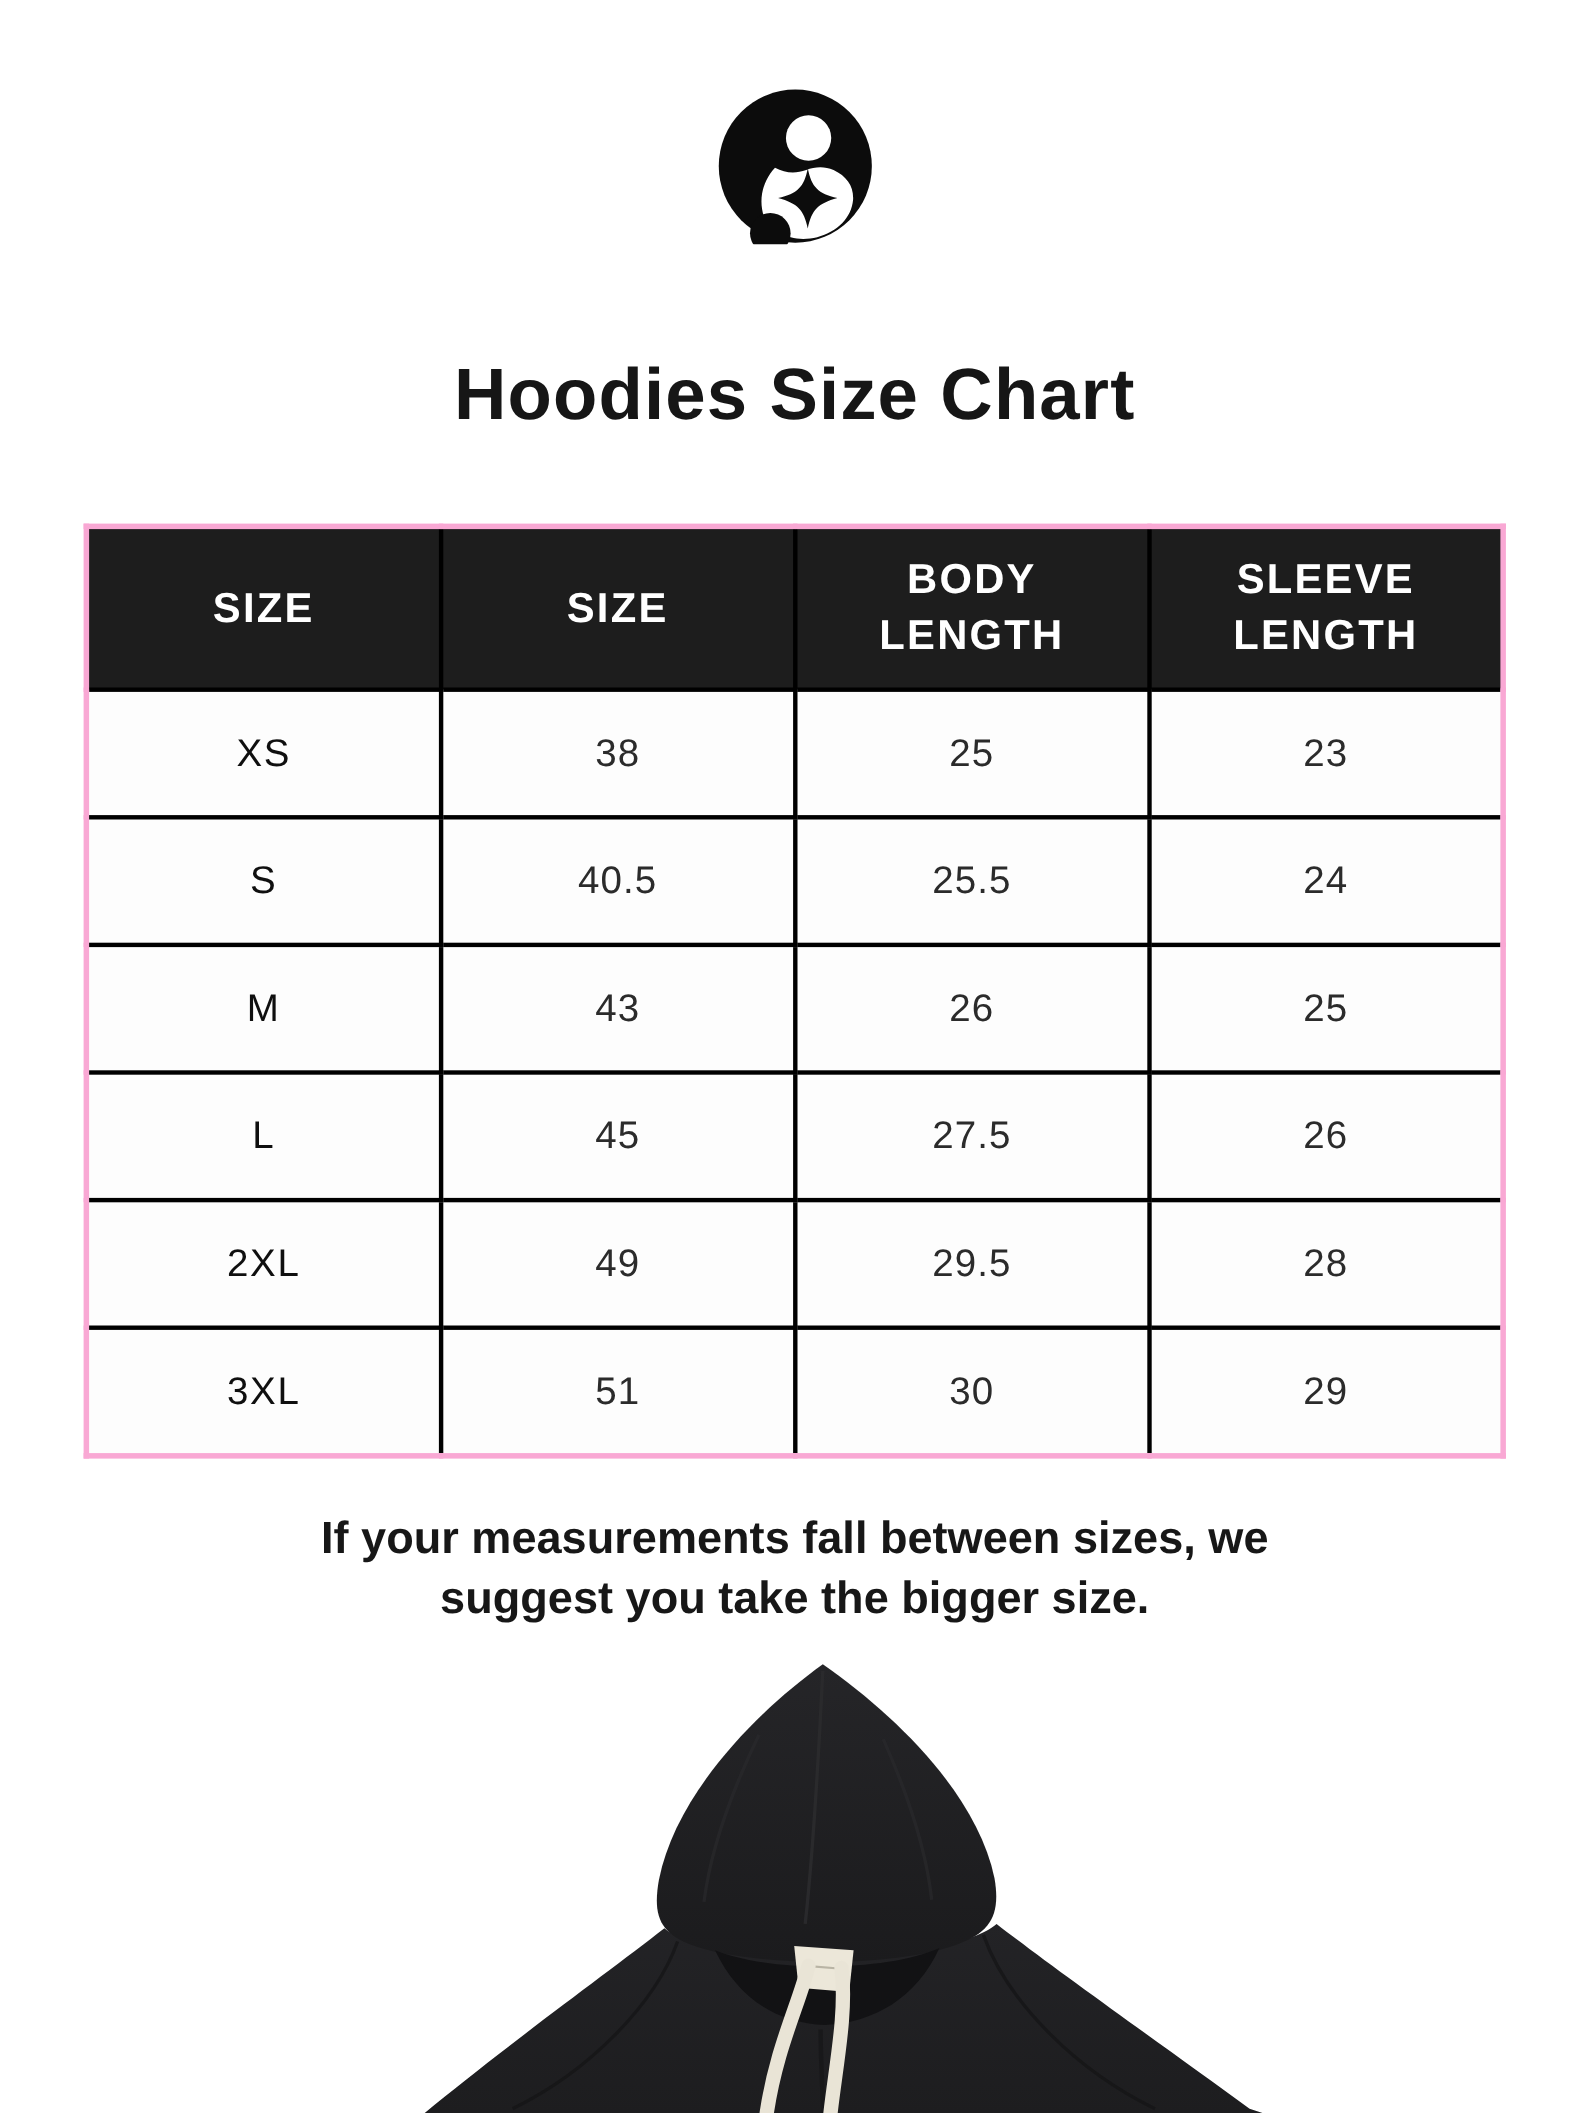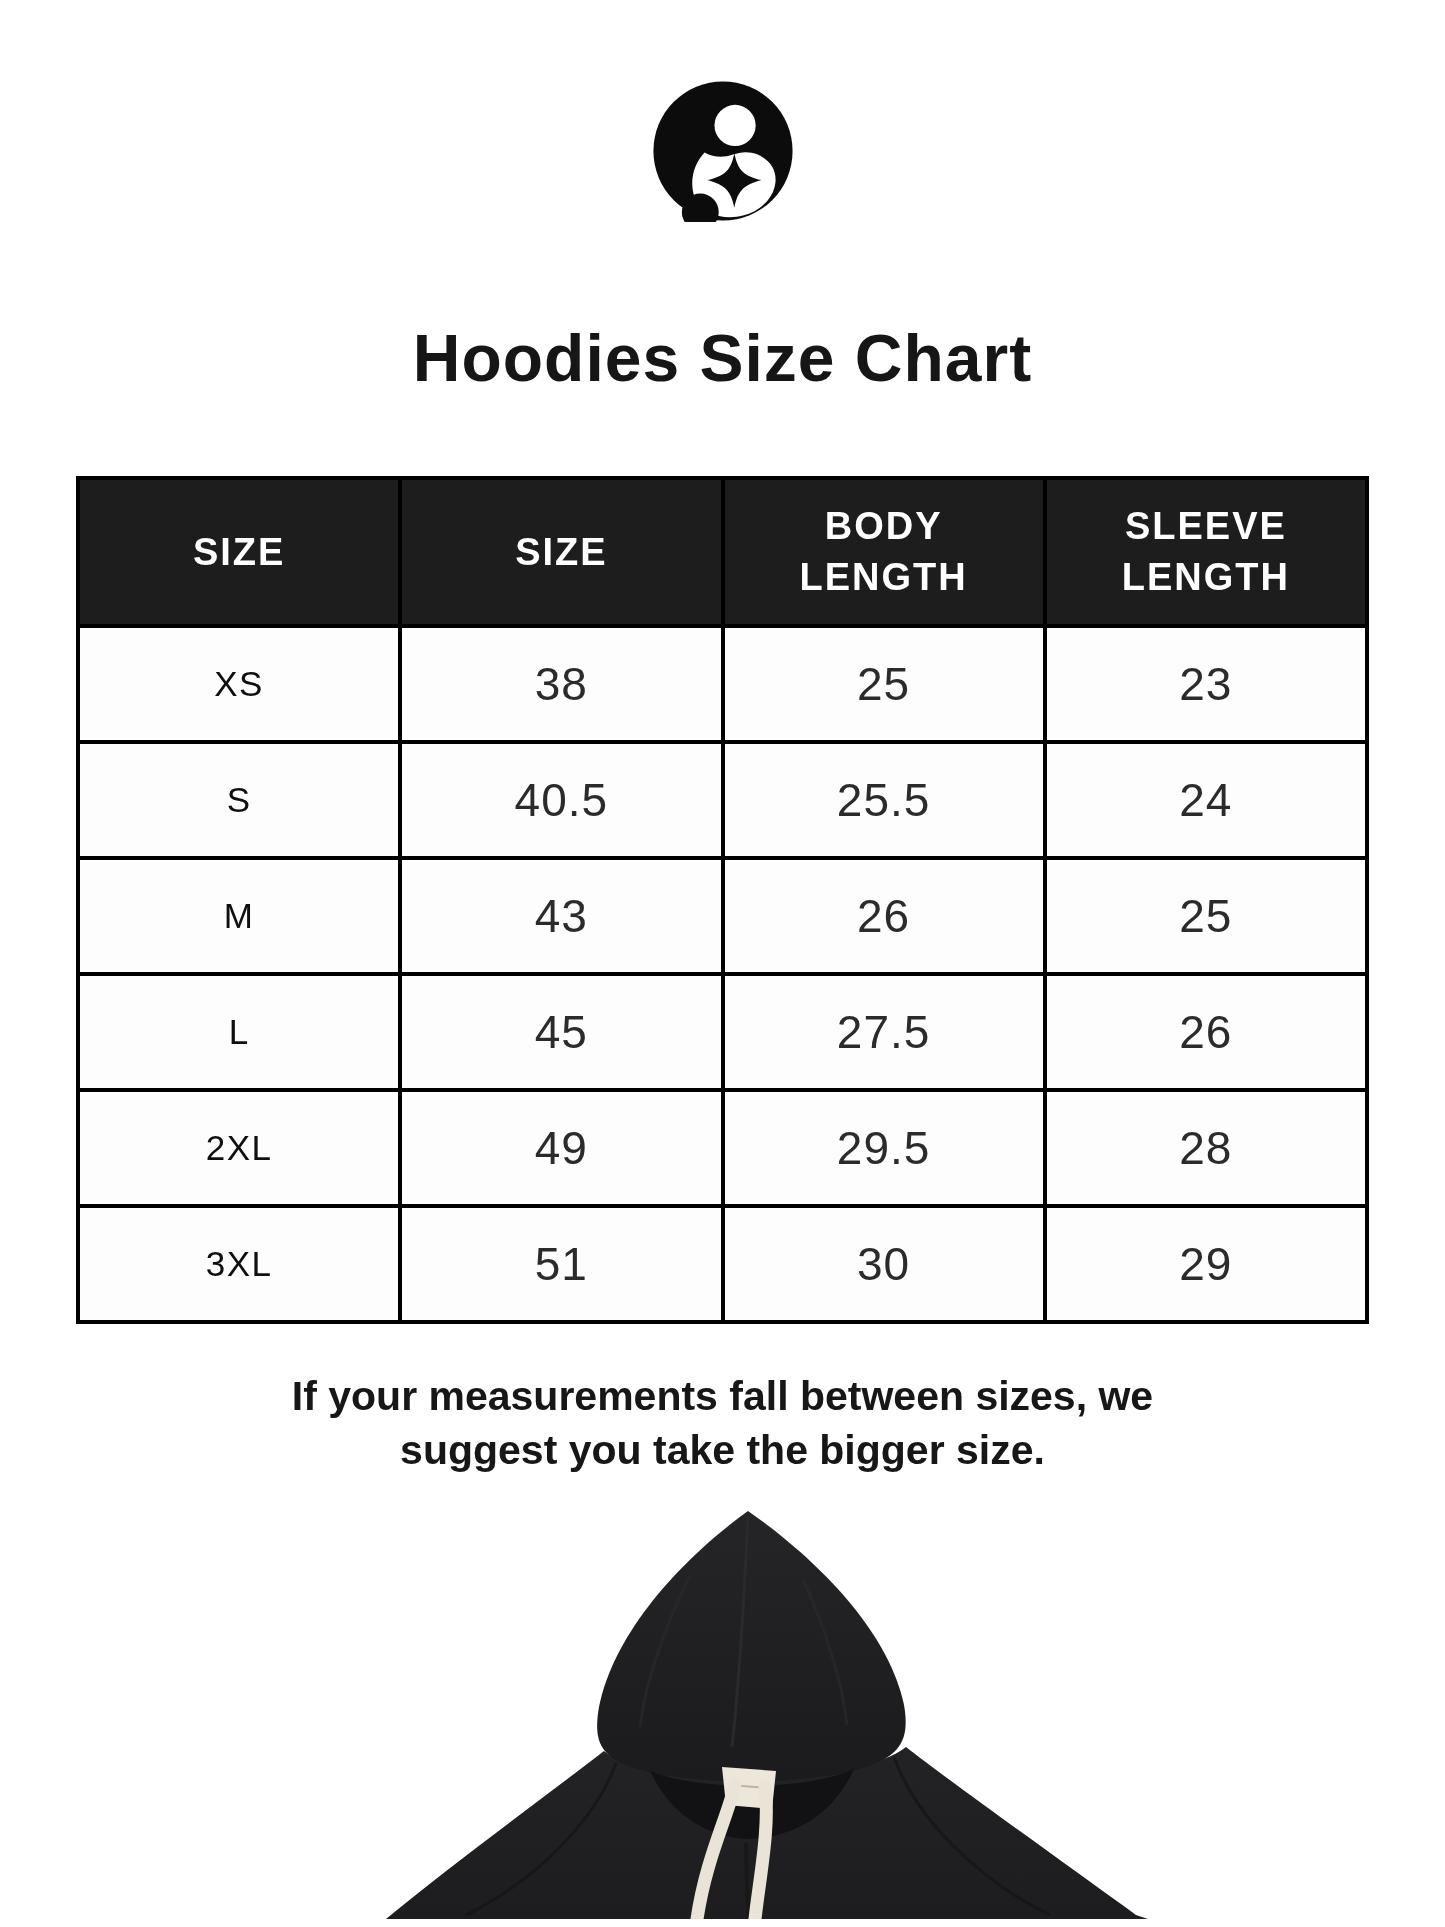--- a/index.html
+++ b/index.html
@@ -28,21 +28,21 @@
     color: #161616;
     letter-spacing: 1px;
     white-space: nowrap;
   }
 
   
   table.size-chart {
     width: 1293px;
     margin: 36px auto 0 auto;
     border-collapse: collapse;
-    border: 3px solid #f9a8d4;
+    border: 5px solid #f9a8d4;
     table-layout: fixed;
   }
   table.size-chart th {
     height: 144px;
     background: #1d1d1d;
     color: #ffffff;
     font-size: 38px;
     font-weight: bold;
     letter-spacing: 2px;
     line-height: 1.35;
@@ -50,21 +50,21 @@
     border: 4px solid #000;
     text-align: center;
     vertical-align: middle;
   }
   table.size-chart td {
     height: 110px;
     border: 4px solid #000;
     background: #fdfdfd;
     text-align: center;
     vertical-align: middle;
-    font-size: 46px;
+    font-size: 35px;
     font-weight: normal;
     color: #2b2b2b;
     letter-spacing: 1px;
   }
   table.size-chart td.size-col {
     font-weight: normal;
     color: #0f0f0f;
     font-size: 35px;
     letter-spacing: 1.5px;
   }

